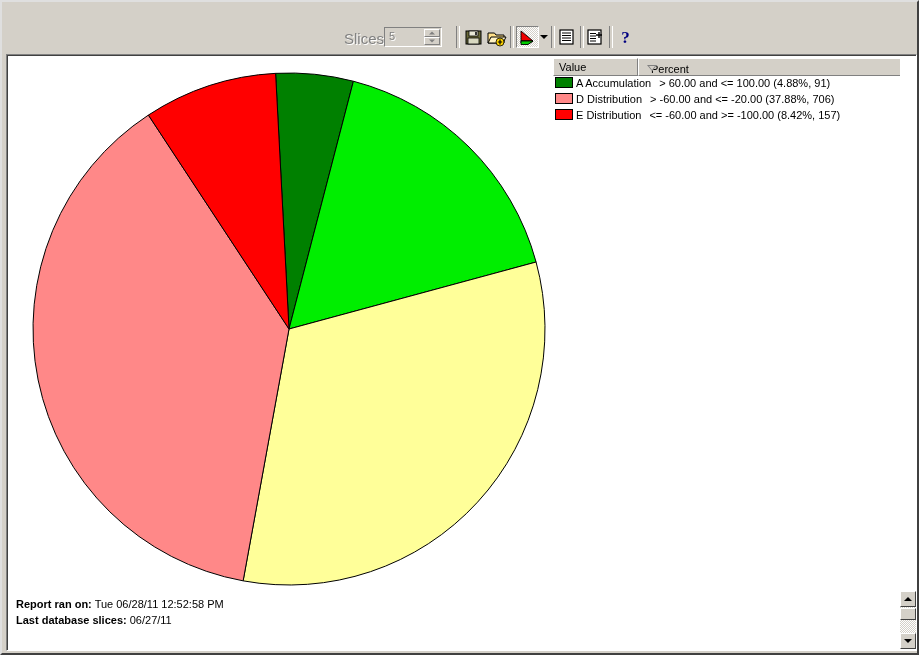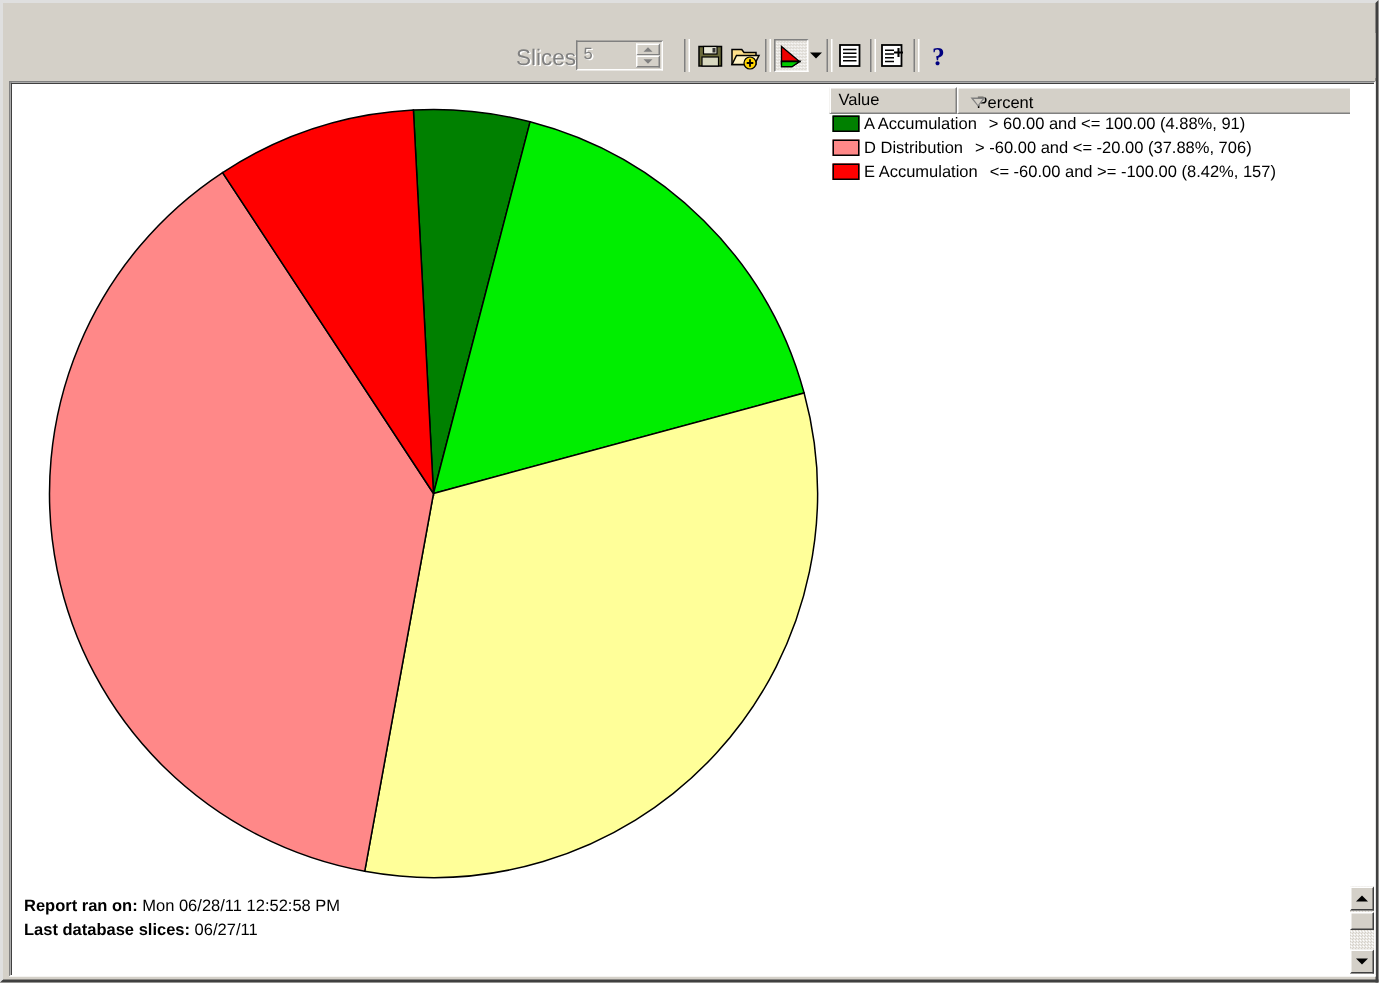--- a/index.html
+++ b/index.html
@@ -529,30 +529,30 @@
               <span class="legend-label">A Accumulation</span>
               <span class="legend-percent">&gt; 60.00 and &lt;= 100.00 (4.88%, 91)</span>
             </div>
             <div class="legend-row">
               <div class="swatch" style="background: rgb(255, 136, 136);"></div>
               <span class="legend-label">D Distribution</span>
               <span class="legend-percent">&gt; -60.00 and &lt;= -20.00 (37.88%, 706)</span>
             </div>
             <div class="legend-row">
               <div class="swatch" style="background: rgb(255, 0, 0);"></div>
-              <span class="legend-label">E Accumulation</span>
+              <span class="legend-label">E Distribution</span>
               <span class="legend-percent">&lt;= -60.00 and &gt;= -100.00 (8.42%, 157)</span>
             </div>
           </div>
       </div>
 
       <div id="footer">
         <div class="footer-line">
           <span class="footer-key">Report ran on:</span>
-          <span>Mon 06/28/11 12:52:58 PM</span>
+          <span>Tue 06/28/11 12:52:58 PM</span>
         </div>
         <div class="footer-line">
           <span class="footer-key">Last database slices:</span>
           <span>06/27/11</span>
         </div>
       </div>
 
       <div id="vscroll">
         <div id="vscroll-track">
           <div class="sb-btn up">

